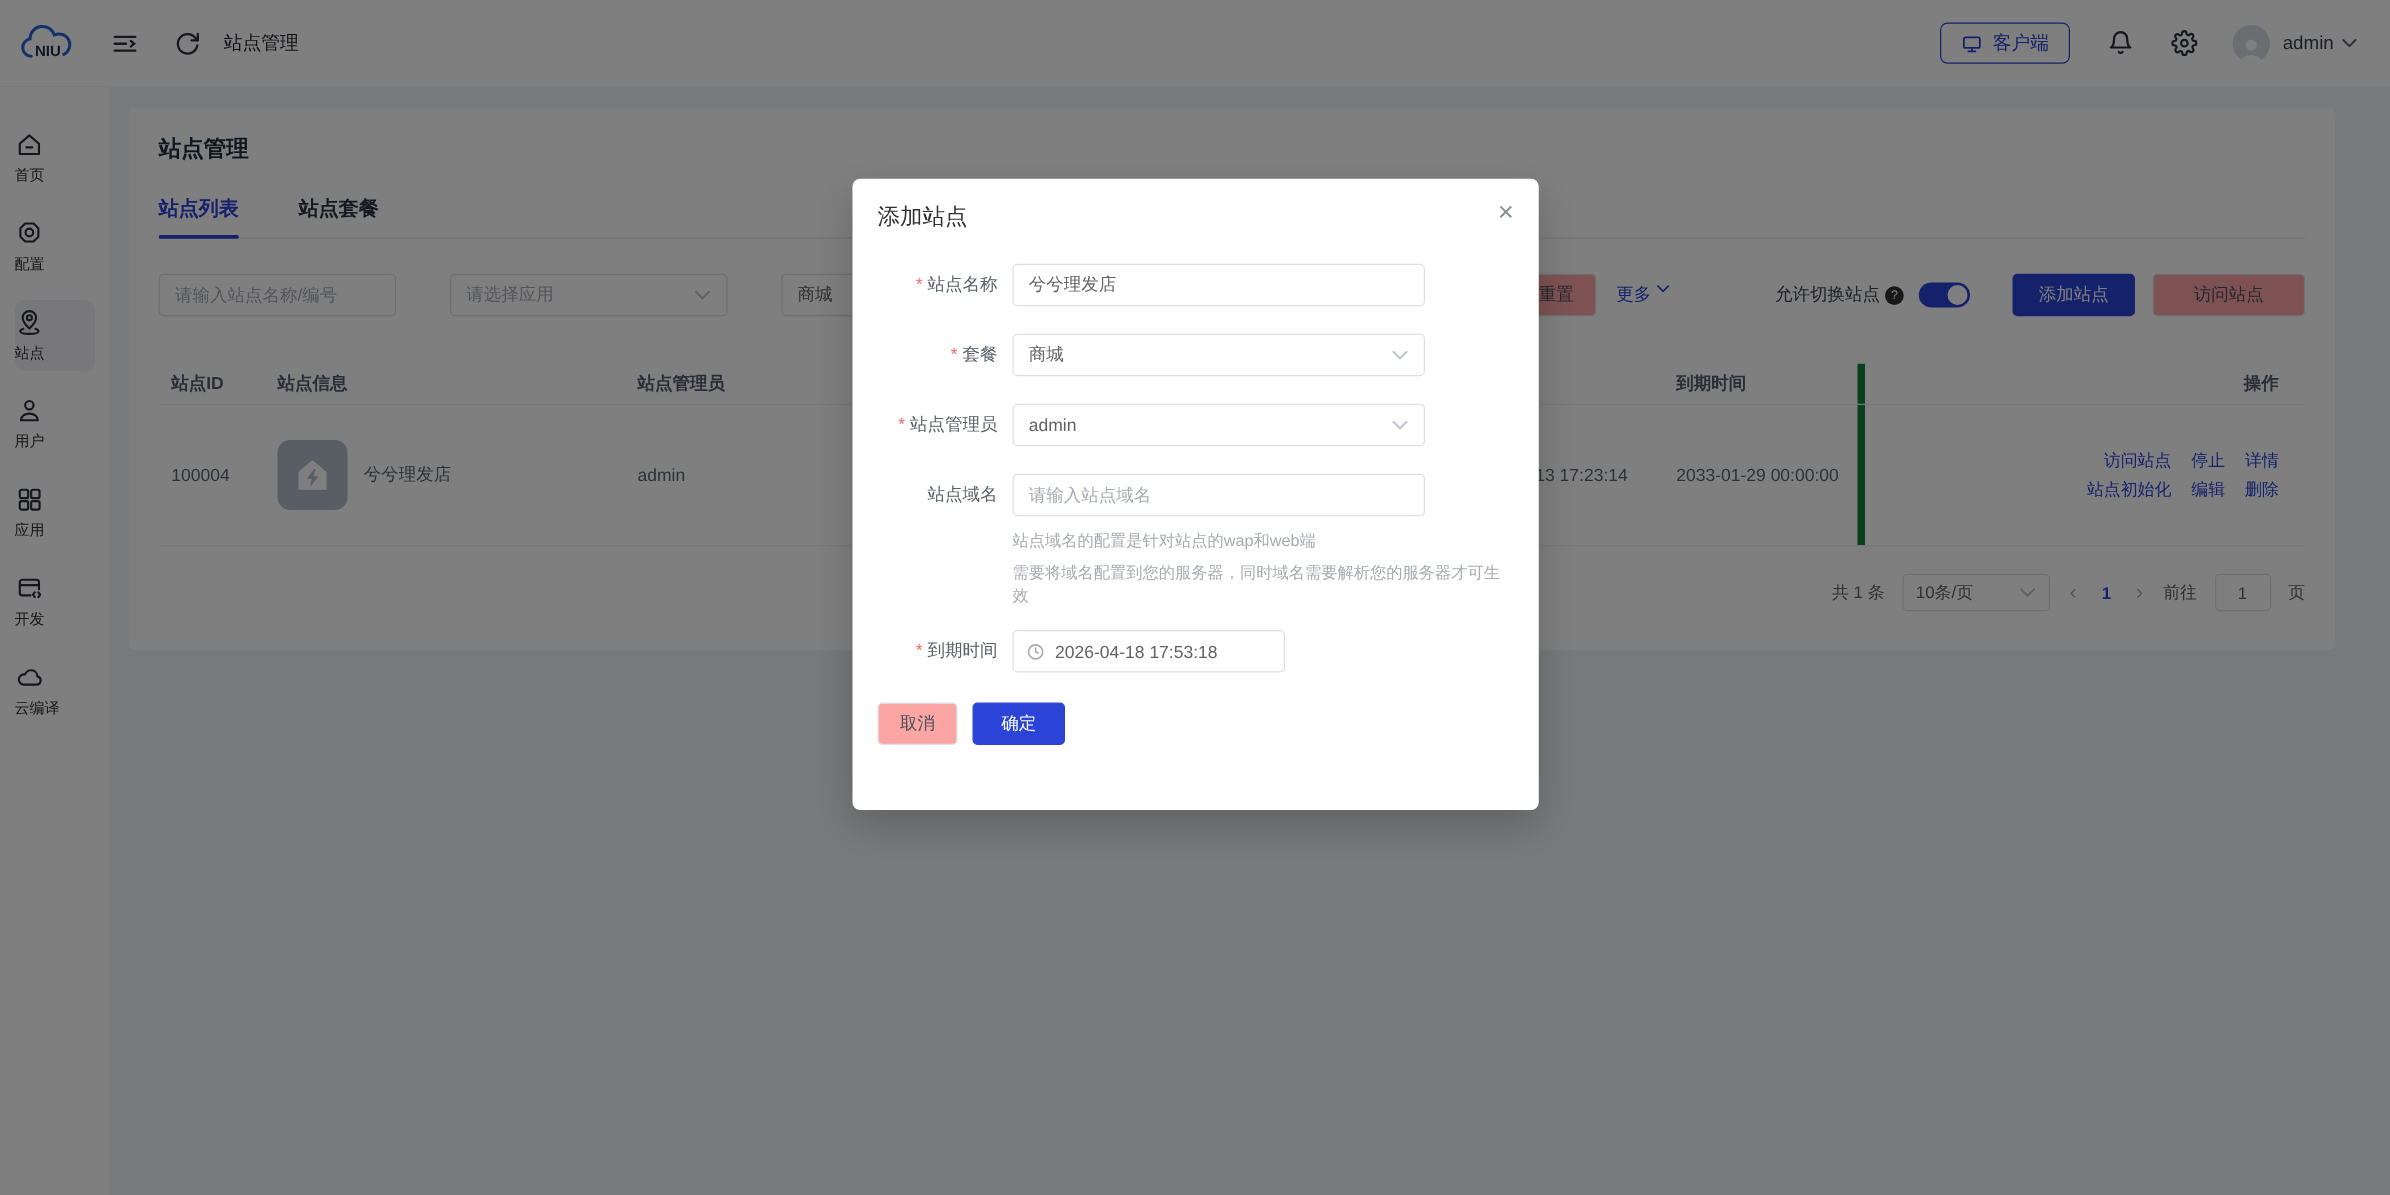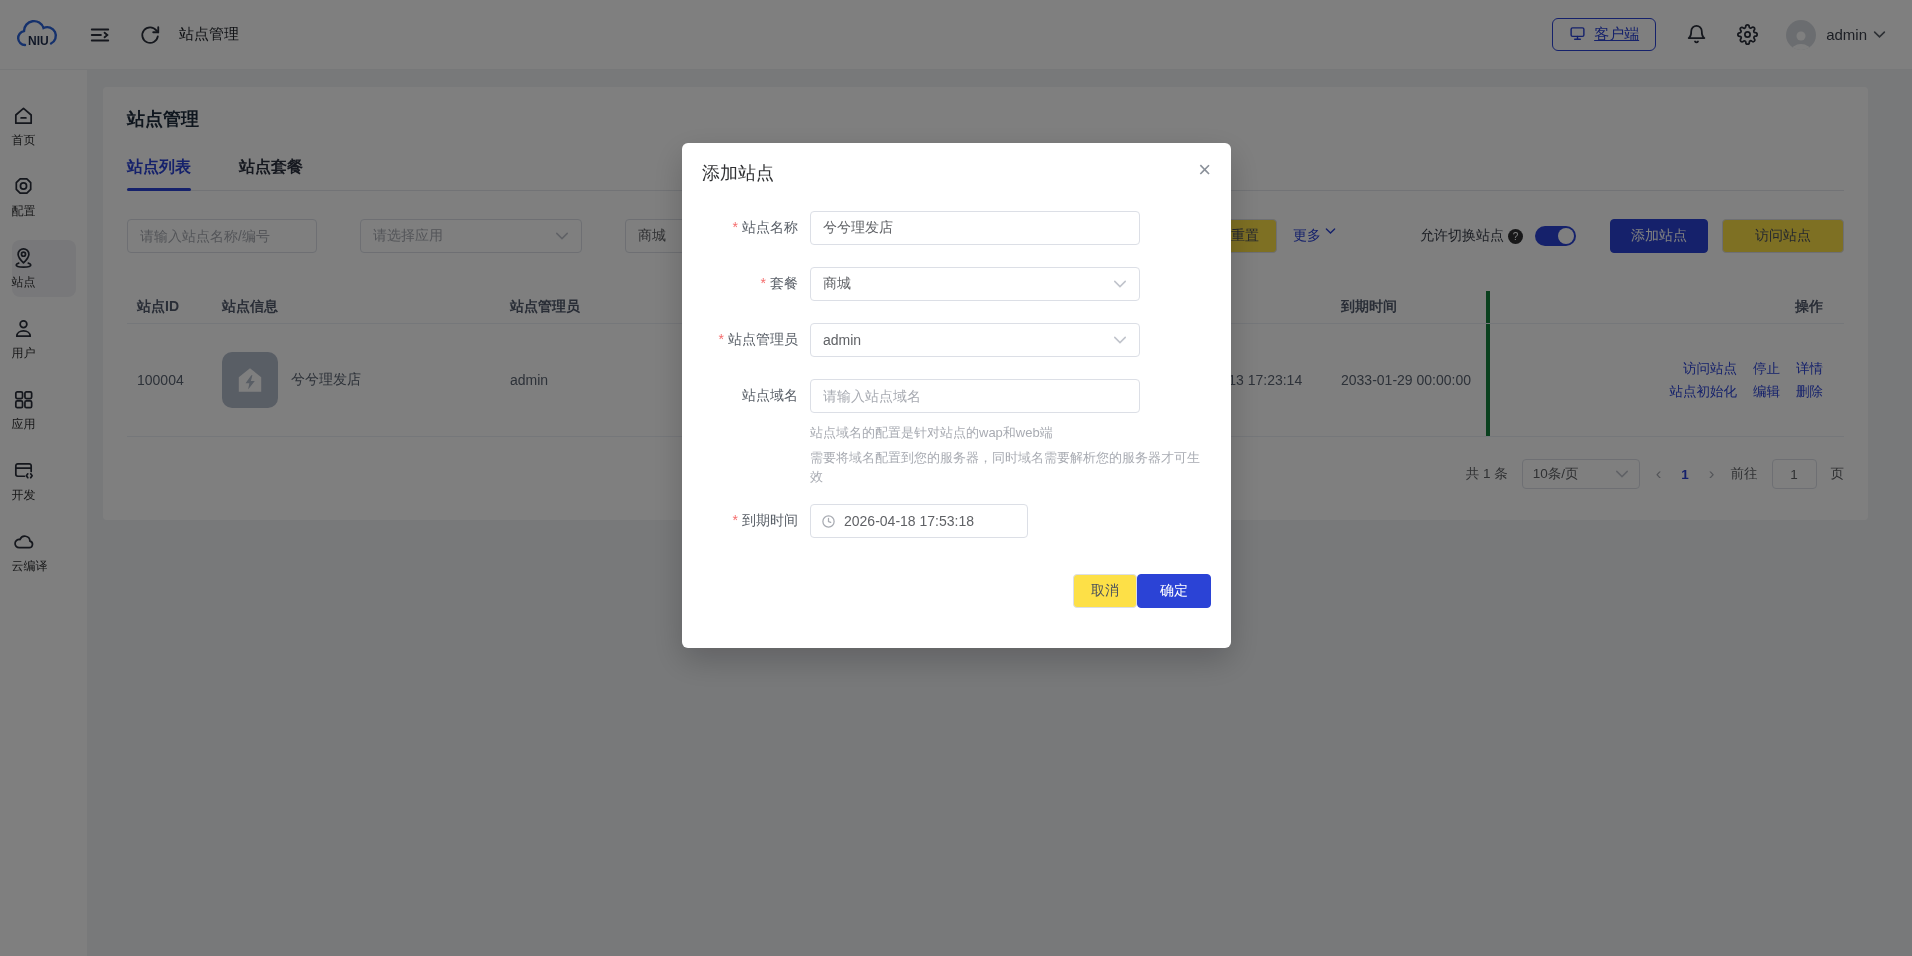--- a/index.html
+++ b/index.html
@@ -5,21 +5,21 @@
   * { box-sizing: border-box; margin: 0; padding: 0; }
   html,body { width:1912px; height:956px; overflow:hidden; }
   body { font-family:"Liberation Sans", sans-serif; background:#f0f2f5; color:#303133; font-size:14px; }
 
   
   .topbar { height:70px; background:#fff; display:flex; align-items:center; padding:0 26px 0 15px; border-bottom:1px solid #eef0f2; }
   .logo { width:46px; height:40px; display:flex; align-items:center; justify-content:center; }
   .tb-icon { width:22px; height:22px; margin-left:28px; cursor:pointer; color:#2a2f3a; }
   .tb-title { margin-left:18px; font-size:15px; color:#1f2329; }
   .tb-right { margin-left:auto; display:flex; align-items:center; }
-  .client-btn { display:flex; align-items:flex-start; gap:8px; border:1px solid #2b43d6; color:#2b43d6; border-radius:6px; padding:6px 16px; font-size:15px; background:#fff; cursor:pointer;text-decoration:underline; }
+  .client-btn { display:flex; align-items:flex-end; gap:8px; border:1px solid #2b43d6; color:#2b43d6; border-radius:6px; padding:6px 16px; font-size:15px; background:#fff; cursor:pointer; }
   .bell, .gear { width:21px; height:21px; margin-left:30px; color:#2a2f3a; cursor:pointer; }
   .avatar { width:30px; height:30px; border-radius:50%; background:#d7dbe1; margin-left:28px; overflow:hidden; display:flex; align-items:flex-end; justify-content:center; }
   .tb-user { margin-left:10px; font-size:15px; color:#3a3f4a; cursor:pointer; display:flex; align-items:center; gap:6px; }
 
   
   .shell { display:flex; height:886px; }
   .sidebar { width:87px; background:#fff; padding-top:28px; flex:none; }
   .side-item { width:64px; margin:0 auto 14px; display:flex; flex-direction:column; align-items:flex-start; gap:5px; padding:6px 0; border-radius:8px; cursor:pointer; }
   .side-item svg { width:23px; height:23px; color:#2a2f3a; }
   .side-item .lbl { font-size:12px; color:#303133; }
@@ -35,37 +35,37 @@
   .tab.active::after { content:""; position:absolute; left:0; right:0; bottom:-1px; height:3px; background:#2b43d6; border-radius:2px; }
 
   
   .filters { margin-top:28px; display:flex; align-items:center; }
   .f-input, .f-select { height:34px; border:1px solid #dcdfe6; border-radius:4px; background:#fff; display:flex; align-items:center; padding:0 12px; color:#606266; }
   .f-input input { border:none; outline:none; width:100%; font-size:14px; color:#606266; font-family:inherit; background:transparent; }
   .f-input input::placeholder { color:#a8abb2; }
   .f-select { justify-content:space-between; cursor:pointer; }
   .f-select .ph { color:#a8abb2; }
   .sel-arrow { width:14px; height:12px; color:#c0c4cc; flex:none; margin-left:10px; }
-  .btn { height:34px; border-radius:4px; border:1px solid #dcdfe6; background:#fde047; color:#4a505c; font-size:14px; padding:0 17px; cursor:pointer; font-family:inherit; }
+  .btn { height:34px; border-radius:4px; border:1px solid #dcdfe6; background:#fca5a5; color:#4a505c; font-size:14px; padding:0 17px; cursor:pointer; font-family:inherit; }
   .btn.primary { background:#2b43d6; border-color:#2b43d6; color:#fff; }
   .more-link { color:#2b43d6; font-size:14px; margin-left:16px; cursor:pointer; display:flex; gap:4px; }
   .frag-btn { width:7px; height:34px; background:#2b43d6; border-radius:0 4px 4px 0; margin-left:auto; }
   .allow-wrap { display:flex; align-items:center; margin-left:84px; }
   .allow-label { font-size:14px; color:#3a3f4a; }
   .q-icon { width:15px; height:15px; border-radius:50%; background:#303133; color:#fff; font-size:10px; line-height:15px; text-align:center; margin-left:4px; cursor:pointer; }
   .toggle { width:41px; height:20px; border-radius:10px; background:#2b43d6; margin-left:12px; position:relative; cursor:pointer; }
   .toggle::after { content:""; position:absolute; right:2px; top:2px; width:16px; height:16px; border-radius:50%; background:#fff; }
 
   
   .table { margin-top:38px; }
   .t-head, .t-row { display:flex; align-items:center; }
   .t-head { height:33px; border-bottom:1px solid #ebeef5; font-weight:700; color:#525b6d; font-size:14px; }
   .t-row { height:113px; border-bottom:1px solid #ebeef5; color:#5b6472; font-size:14px; }
   .c1{width:95px;padding-left:10px;} .c2{width:288px;} .c3{width:150px;} .csp{flex:1;} .c4{width:133px;} .c5{width:145px;}
-  .c6{width:358px; text-align:right; padding-right:21px; align-self:stretch; display:flex; align-items:center; justify-content:flex-end; border-left:4px solid #15803d;}
+  .c6{width:358px; text-align:right; padding-right:21px; align-self:stretch; display:flex; align-items:center; justify-content:flex-end; border-left:6px solid #15803d;}
   .t-head .c6{font-weight:700;}
   .site-cell { display:flex; align-items:center; gap:13px; }
   .site-icon { width:56px; height:56px; border-radius:10px; background:#b3bccb; display:flex; align-items:center; justify-content:center; flex:none; }
   .actions { display:flex; flex-direction:column; gap:5px; align-items:flex-end; }
   .act-line { display:flex; gap:16px; }
   .act-line a { color:#2b43d6; text-decoration:none; font-size:13.5px; cursor:pointer; }
 
   
   .pager { margin-top:22px; display:flex; justify-content:flex-end; align-items:center; gap:14px; color:#606266; font-size:13.5px; }
   .pg-select { height:30px; border:1px solid #dcdfe6; border-radius:4px; display:flex; align-items:center; justify-content:space-between; padding:0 10px; width:118px; cursor:pointer; }
@@ -84,21 +84,21 @@
   .f-label { width:96px; text-align:right; margin-right:12px; font-size:14px; color:#5a6068; flex:none; }
   .req::before { content:"*"; color:#f56c6c; margin-right:4px; }
   .m-input, .m-select { width:330px; height:34px; border:1px solid #dcdfe6; border-radius:4px; display:flex; align-items:center; padding:0 12px; color:#606266; background:#fff; }
   .m-input input { border:none; outline:none; width:100%; font-size:14px; color:#606266; font-family:inherit; }
   .m-input input::placeholder { color:#a8abb2; }
   .m-select { justify-content:space-between; cursor:pointer; }
   .helper { margin:-12px 0 18px 108px; width:392px; color:#a8abb2; font-size:13px; line-height:19px; }
   .helper p { margin-bottom:6px; }
   .date-input { width:218px; height:34px; border:1px solid #dcdfe6; border-radius:4px; display:flex; align-items:center; gap:8px; padding:0 10px; color:#606266; cursor:pointer; }
   .date-input svg { width:15px; height:15px; color:#a8abb2; flex:none; }
-  .m-foot { display:flex; justify-content:flex-end; gap:0; margin-top:36px; }
+  .m-foot { display:flex; gap:12px; margin-top:24px; }
   .m-foot .btn { height:34px; }
 </style>
 </head>
 <body>
 
 <header class="topbar">
   <div class="logo">
     <svg viewBox="0 0 46 40" width="46" height="40">
       <path d="M10 30a7 7 0 0 1-1-13.9A10 10 0 0 1 28.5 13 8 8 0 0 1 36 28.5" fill="none" stroke="#2b62d9" stroke-width="2.4" stroke-linecap="round"></path>
       <text x="13" y="30" font-size="12" font-weight="bold" fill="#1f2d4d" font-family="Liberation Sans, sans-serif">NIU</text>

